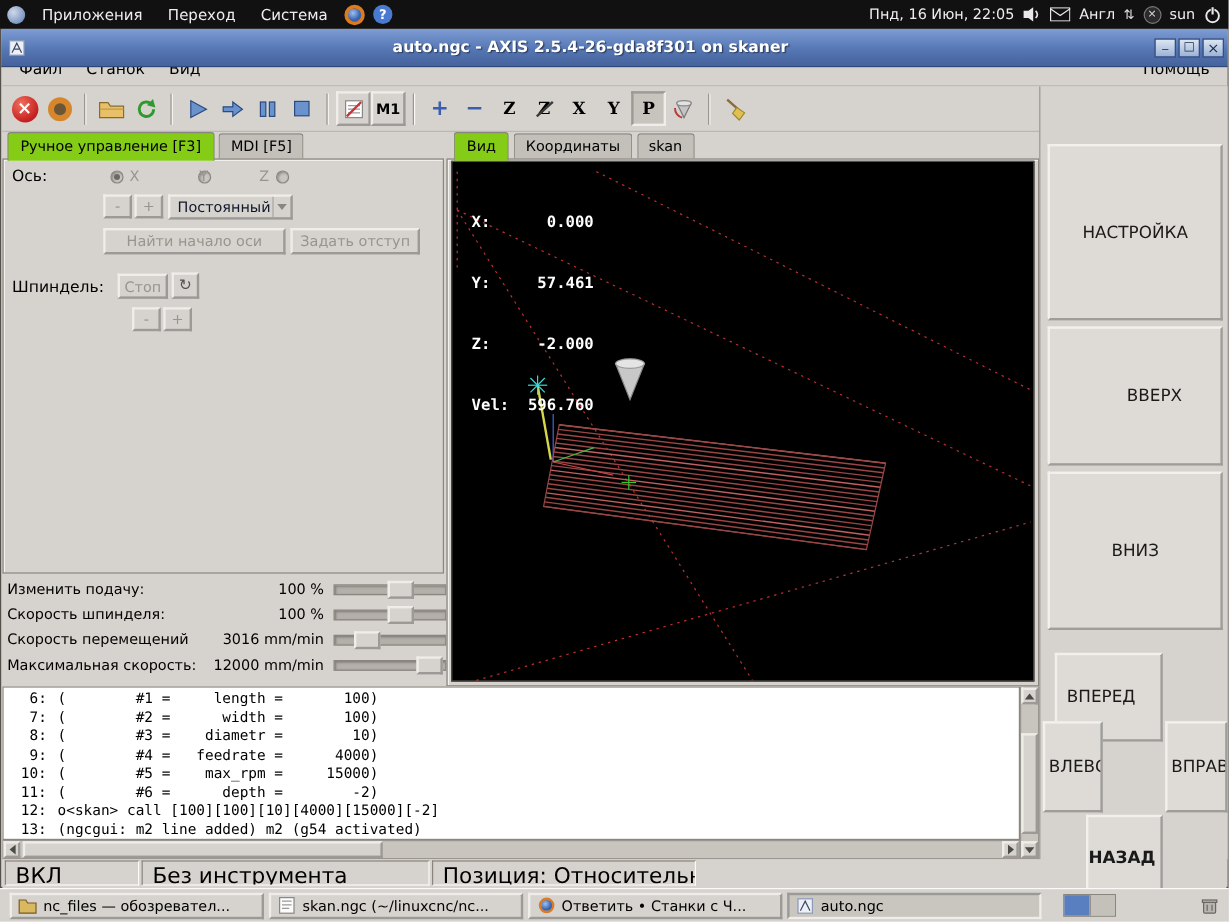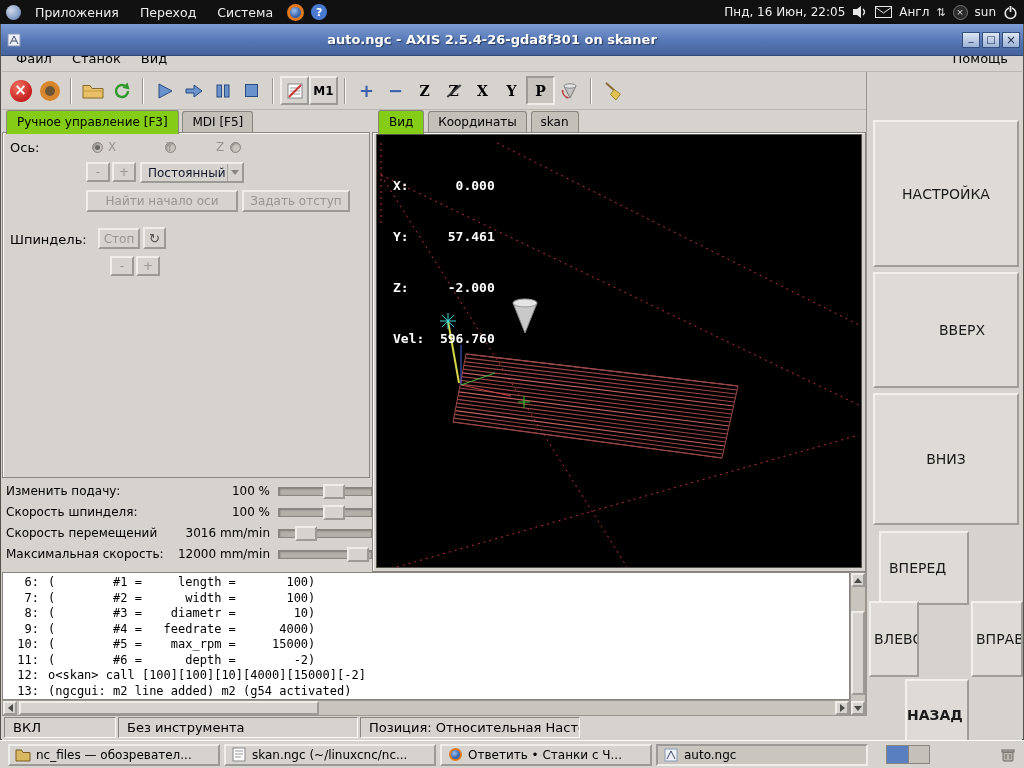--- a/index.html
+++ b/index.html
@@ -83,21 +83,21 @@
   .sb{position:absolute;background:#c8c4be;border:1px solid #9a968f;}
   .sb-btn{position:absolute;width:14px;height:14px;background:#d6d2cd;border:2px outset #efede9;display:flex;align-items:center;justify-content:center;}
   .tri-up{border:4px solid transparent;border-bottom:5px solid #4a4a46;position:relative;top:-2px;}
   .tri-dn{border:4px solid transparent;border-top:5px solid #4a4a46;position:relative;top:2px;}
   .tri-lf{border:4px solid transparent;border-right:5px solid #4a4a46;position:relative;left:-2px;}
   .tri-rt{border:4px solid transparent;border-left:5px solid #4a4a46;position:relative;left:2px;}
   .sb-thumb{position:absolute;background:#d6d2cd;border:2px outset #efede9;}
 
   
   #status-bar{left:2px;top:716px;width:1020px;height:24px;background:#d6d2cd;}
-  .scell{position:absolute;top:1px;height:21px;border:1px solid;border-color:#8a867f #fbfaf8 #fbfaf8 #8a867f;padding:2px 8px;font-size:13px;white-space:nowrap;overflow:hidden;}
+  .scell{position:absolute;top:1px;height:21px;border:1px solid;border-color:#8a867f #fbfaf8 #fbfaf8 #8a867f;padding:2px 8px;font-size:18px;white-space:nowrap;overflow:hidden;}
 
   
   #side-pane{left:866px;top:72px;width:157px;height:644px;background:#d6d2cd;border-left:1px solid #9a968f;}
   .side-btn{position:absolute;background:#dedbd6;border:2px outset #f2f0ec;font-size:14px;color:#1a1a1a;display:flex;align-items:center;justify-content:center;overflow:hidden;white-space:nowrap;margin-top:36px;}
 
   
   #taskbar{left:0;top:740px;width:1024px;height:28px;background:#d6d2cd;border-top:1px solid #fbfaf8;display:flex;align-items:center;padding:0 8px;gap:4px;z-index:40;}
   .task-btn{width:212px;height:22px;border:2px outset #efede9;background:#d6d2cd;display:flex;align-items:center;gap:5px;padding:0 5px;font-size:12px;overflow:hidden;white-space:nowrap;flex:none;}
   .task-btn.active{border-style:inset;background:#c9c5bf;}
   .ticon{width:16px;height:16px;flex:none;display:inline-flex;align-items:center;justify-content:center;}
@@ -428,21 +428,21 @@
   <div id="status-bar" class="abs">
     <span class="scell" style="left:2px;width:112px;">ВКЛ</span>
     <span class="scell" style="left:116px;width:240px;">Без инструмента</span>
     <span class="scell" style="left:358px;width:220px;">Позиция: Относительная Насто</span>
   </div>
 
   <div id="side-pane" class="abs">
     <span class="side-btn" style="left:6px;top:12px;width:146px;height:147px;">НАСТРОЙКА</span>
     <span class="side-btn" style="left:6px;top:164px;width:146px;height:116px;padding-left:32px;">ВВЕРХ</span>
     <span class="side-btn" style="left:6px;top:285px;width:146px;height:132px;">ВНИЗ</span>
-    <span class="side-btn" style="left:12px;top:423px;width:90px;height:74px;justify-content:flex-start;padding-left:8px;">ВПЕРЕД</span>
+    <span class="side-btn" style="left:12px;top:436px;width:90px;height:74px;justify-content:flex-start;padding-left:8px;">ВПЕРЕД</span>
     <span class="side-btn" style="left:2px;top:493px;width:50px;height:76px;justify-content:flex-start;padding-left:3px;">ВЛЕВО</span>
     <span class="side-btn" style="left:104px;top:493px;width:52px;height:76px;justify-content:flex-start;padding-left:3px;">ВПРАВО</span>
     <span class="side-btn" style="left:38px;top:571px;width:64px;height:71px;justify-content:flex-start;padding-left:0;font-weight:bold;">НАЗАД</span>
   </div>
 
   <div id="taskbar" class="abs">
     <span class="task-btn">
       <span class="ticon">
         <svg width="16" height="14">
             <path d="M1,3 L1,13 L15,13 L15,4.5 L8,4.5 L6.5,2 L1,2 Z" fill="#d8b860" stroke="#7a5a20"></path>

